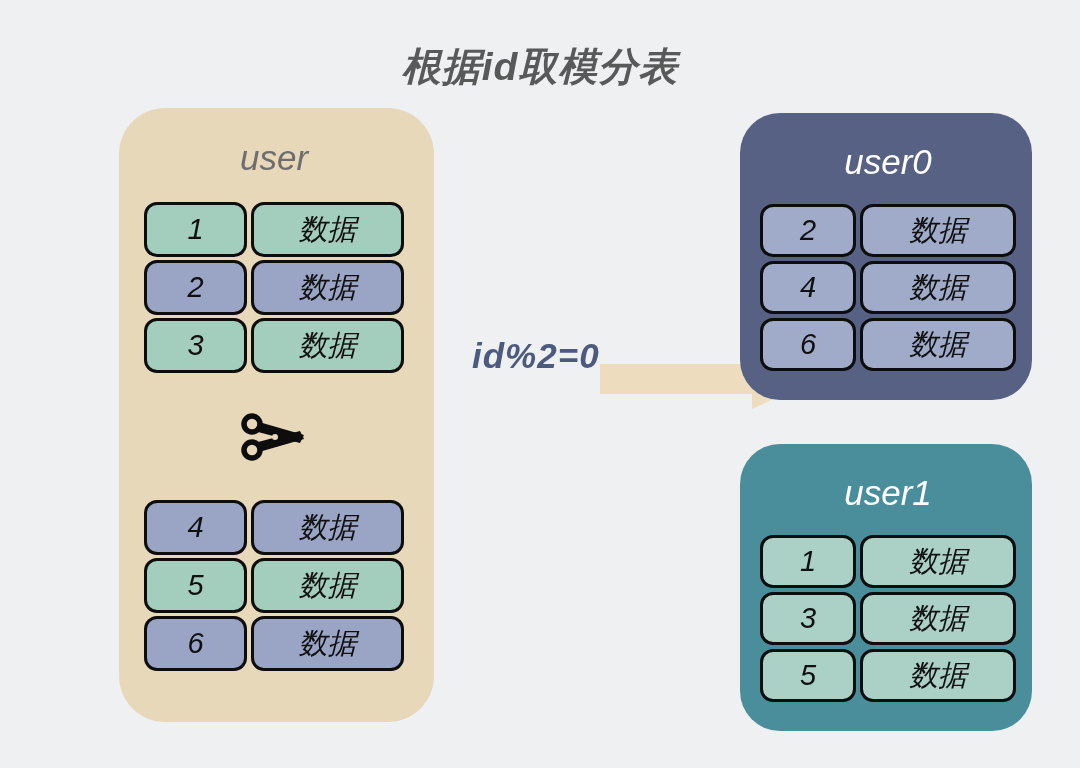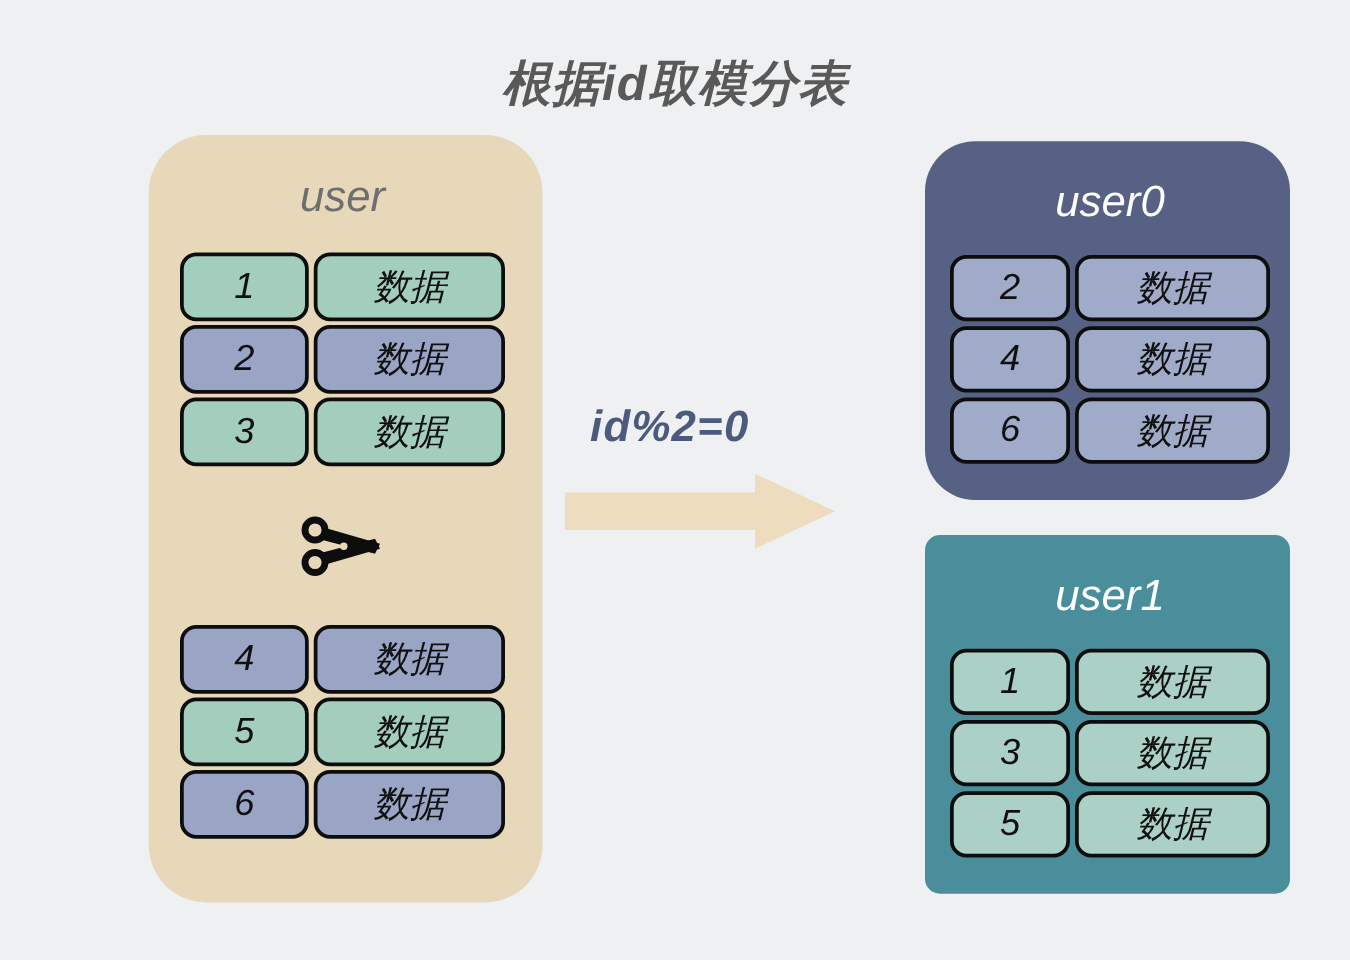--- a/index.html
+++ b/index.html
@@ -30,21 +30,21 @@
     padding:26px 30px 0 25px;
     margin-left:44px;
   }
   .panel-shard{
     width:292px;height:287px;
     background:#555;
     border-radius:40px;
     padding:27px 16px 0 20px;
   }
   .panel-shard0{left:740px;top:113px;background:var(--shard0_bg,#566184);}
-  .panel-shard1{left:740px;top:428px;background:var(--shard1_bg,#4a8e9c);border-radius:12px;}
+  .panel-shard1{left:740px;top:444px;background:var(--shard1_bg,#4a8e9c);}
   .panel-heading{
     text-align:center;font-size:35px;font-weight:400;
     height:48px;line-height:48px;
   }
   .panel-source .panel-heading{color:var(--table_name_color,#6e6e6e);height:48px;}
   .panel-shard .panel-heading{color:#ffffff;height:44px;line-height:44px;}
   
   .rows{display:flex;flex-direction:column;gap:3px;margin-top:20px;}
   .panel-shard .rows{gap:4px;}
   .row{display:flex;gap:4px;}
@@ -66,22 +66,22 @@
   .shard1c{background:var(--shard1_cell,#abd0c6);}
   
   .scissors{
     height:58px;
     margin:35px auto 34px;
     width:70px;
     display:flex;align-items:center;justify-content:center;
   }
   
   .split{
-    position:absolute;left:452px;top:320px;width:228px;
-    display:flex;flex-direction:column;
+    position:absolute;left:452px;top:334px;width:228px;
+    display:flex;flex-direction:row;
   }
   .split-label{
     font-size:35px;font-weight:800;
     height:44px;line-height:44px;
     padding-left:20px;
     letter-spacing:1px;
   }
   .split-label-even{color:var(--even_label_color,#4c5a7d);}
   .split-label-odd{color:var(--odd_label_color,#3e8e96);}
   .arrow-wrap{margin:14px 0 10px;height:62px;}

